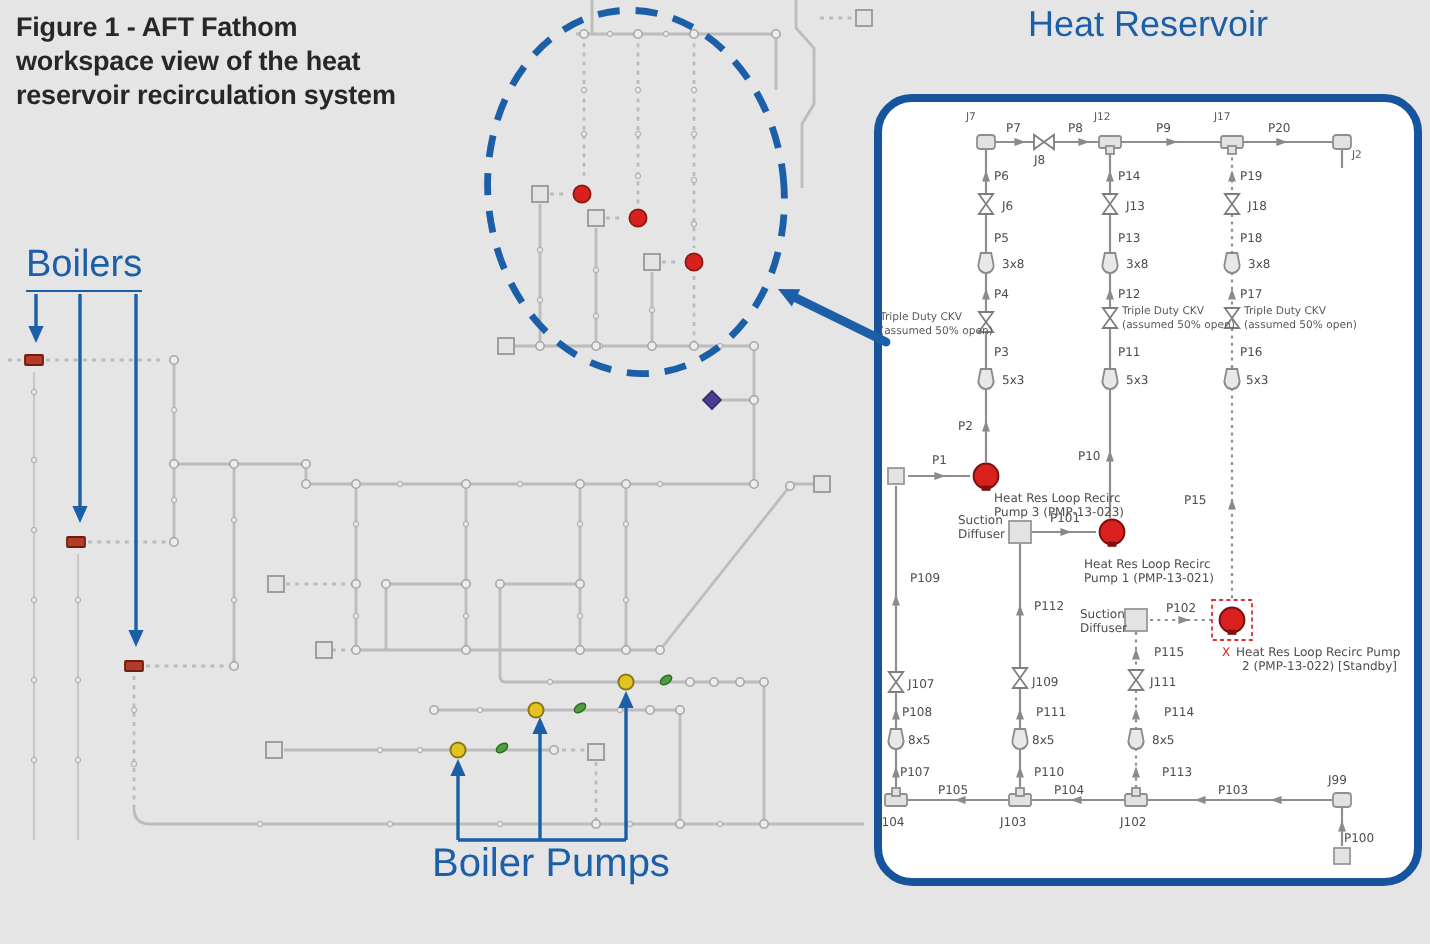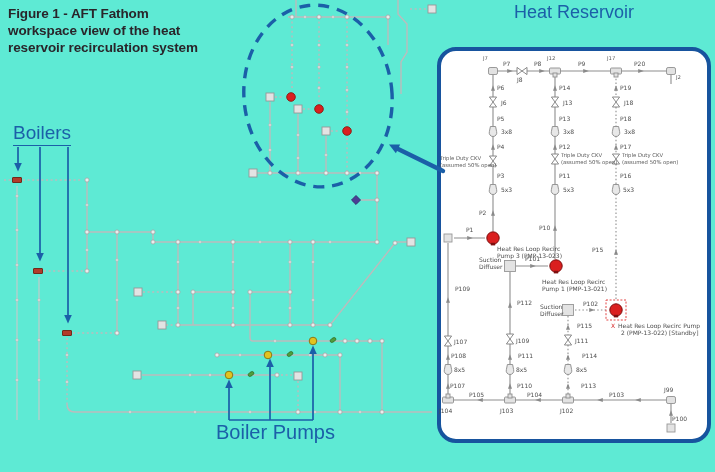--- a/index.html
+++ b/index.html
@@ -1,16 +1,16 @@
 <!DOCTYPE html>
 <html style="--accent: #1b5fa8; --inset_border: #17549e; --pump_red: #da1f1f; --boiler_red: #b23b2a; --pump_yellow: #e2c31f; --valve_green: #4f9d3c; --diamond_purple: #4b3e95; --pipe_gray: #bcbcbc; --inset_pipe_gray: #8e8e8e;"><head>
 <meta charset="utf-8">
 <style>
   html,body{margin:0;padding:0;background:#fff;}
-  .stage{position:relative;width:715px;height:472px;background:#5eead4;overflow:hidden;
+  .stage{position:relative;width:715px;height:472px;background:#e5e5e5;overflow:hidden;
          font-family:"Liberation Sans",sans-serif;}
   .stage svg{position:absolute;left:0;top:0;}
   .caption{position:absolute;left:8px;top:6px;width:208px;font-size:13.5px;font-weight:bold;
            line-height:1.25;color:#29252a;letter-spacing:-0.1px;}
   .blue-label{position:absolute;color:var(--accent,#1b5fa8);}
   .lbl-boilers{left:13px;top:122px;font-size:19px;border-bottom:1.6px solid var(--accent,#1b5fa8);
                padding-bottom:1px;}
   .lbl-boiler-pumps{left:216px;top:421px;font-size:20px;}
   .inset-title{left:444px;top:2px;width:260px;text-align:center;font-size:18px;line-height:1.22;}
   

